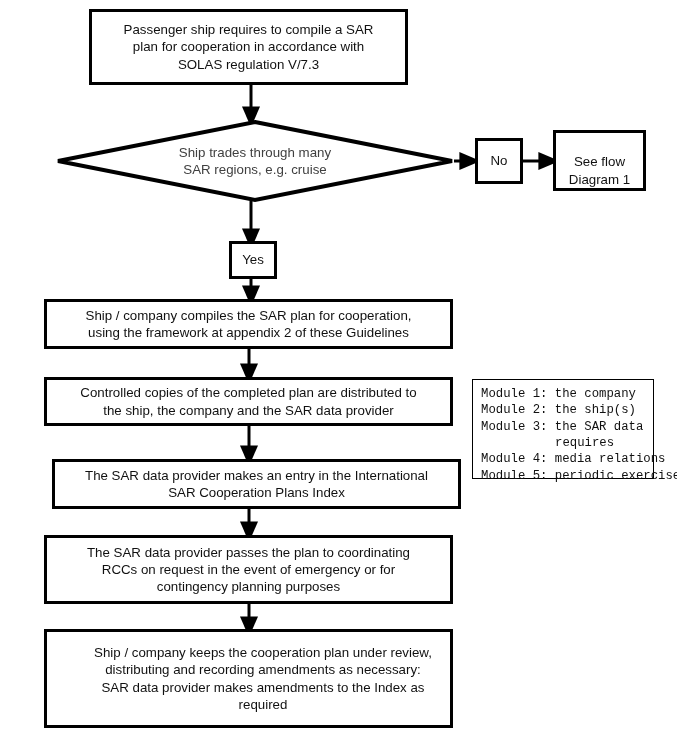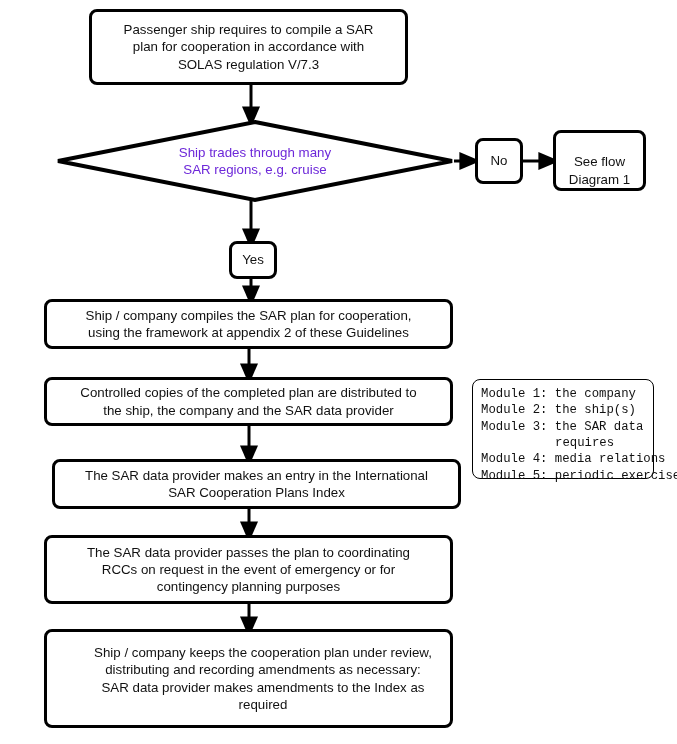--- a/index.html
+++ b/index.html
@@ -24,21 +24,20 @@
   .node {
     position: absolute;
     box-sizing: border-box;
     background: #ffffff;
     display: flex;
     align-items: center;
     justify-content: center;
     text-align: center;
     line-height: 1.30;
     color: #111111;
-    border-radius: 8px;
   }
   .process {
     border: 3px solid #000000;
     font-size: 13.3px;
   }
   .smallbox {
     border: 3px solid #000000;
     font-size: 13.3px;
   }
   .legend {
@@ -77,21 +76,21 @@
     position: absolute;
     left: 0; top: 0;
     width: 100%;
     height: 100%;
     display: flex;
     align-items: center;
     justify-content: center;
     text-align: center;
     font-size: 13.3px;
     line-height: 1.30;
-    color: #6d28d9;
+    color: #404040;
     white-space: pre-line;
   }
   .connector-layer {
     position: absolute;
     left: 0; top: 0;
     width: 677px;
     height: 744px;
     pointer-events: none;
   }
 </style>

